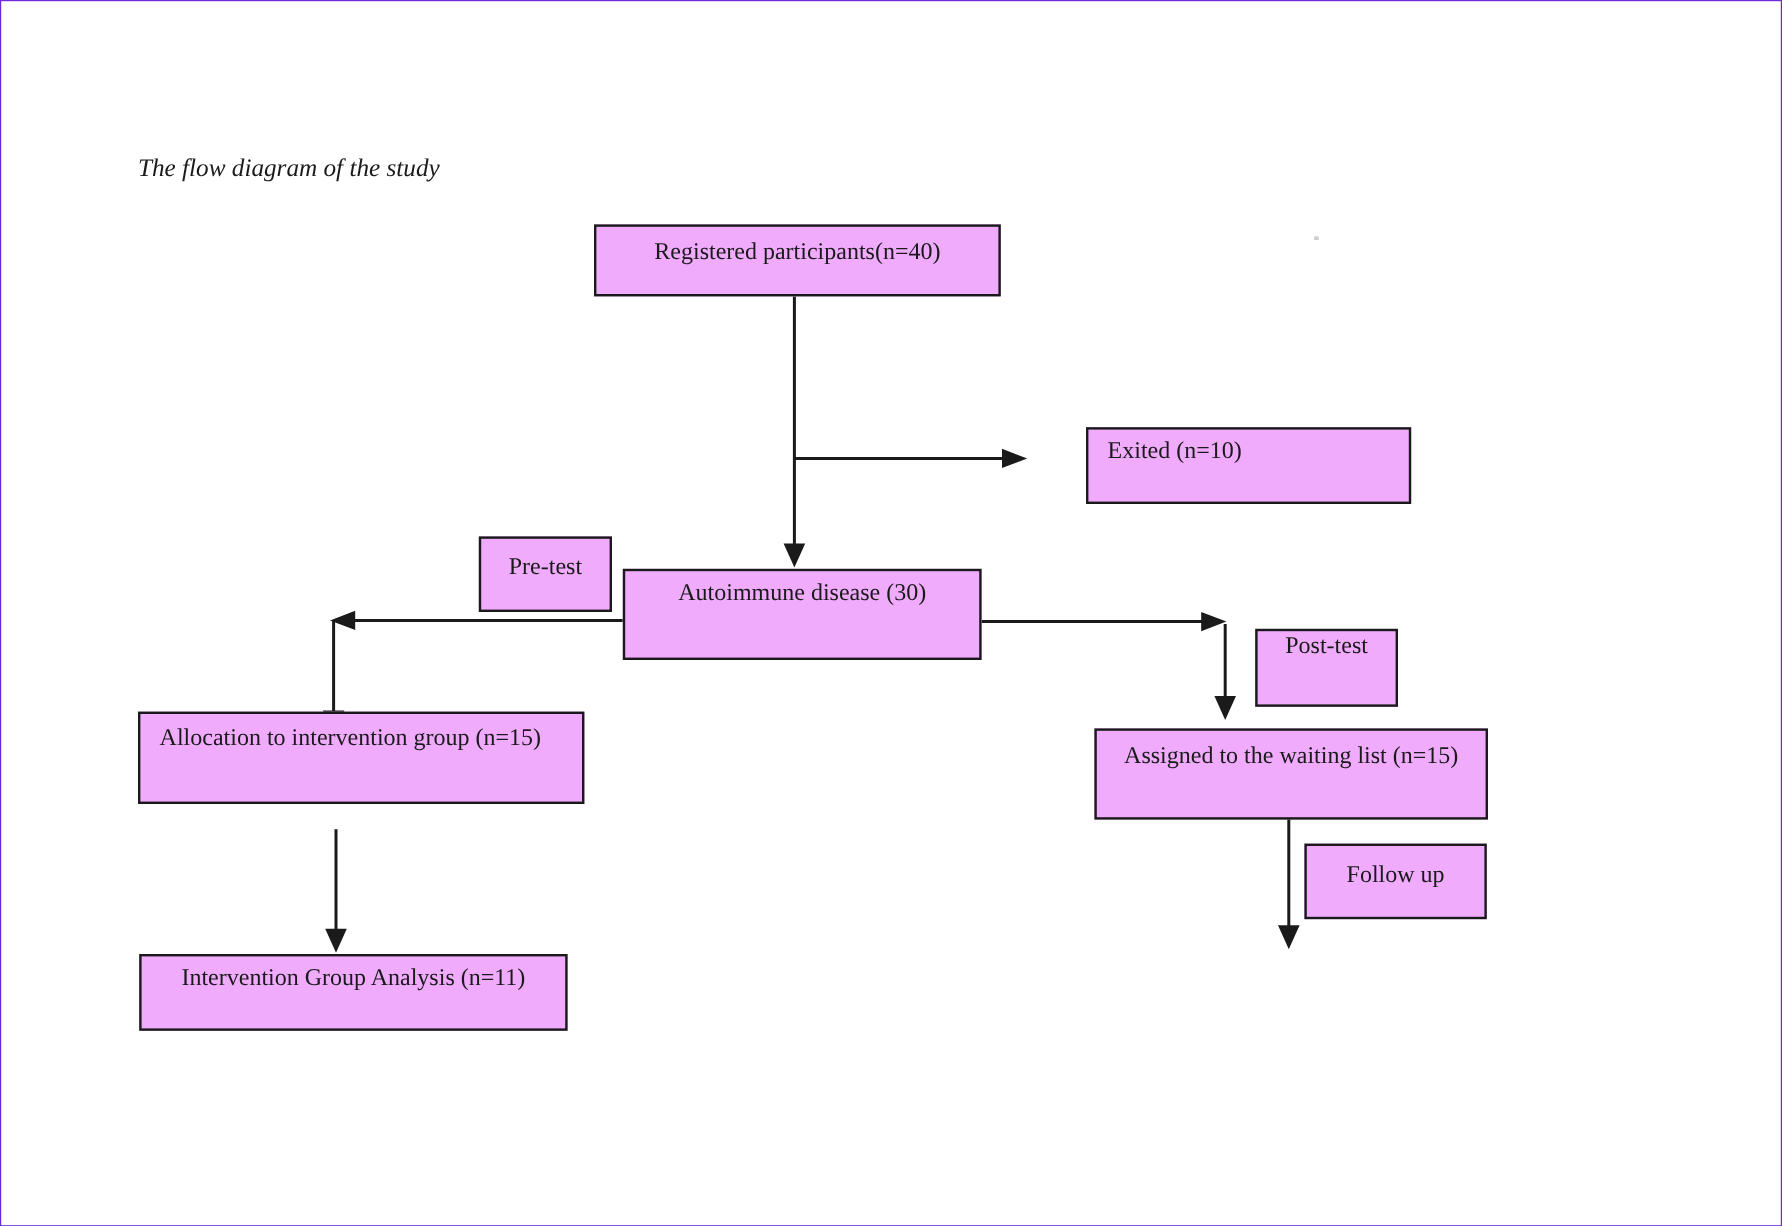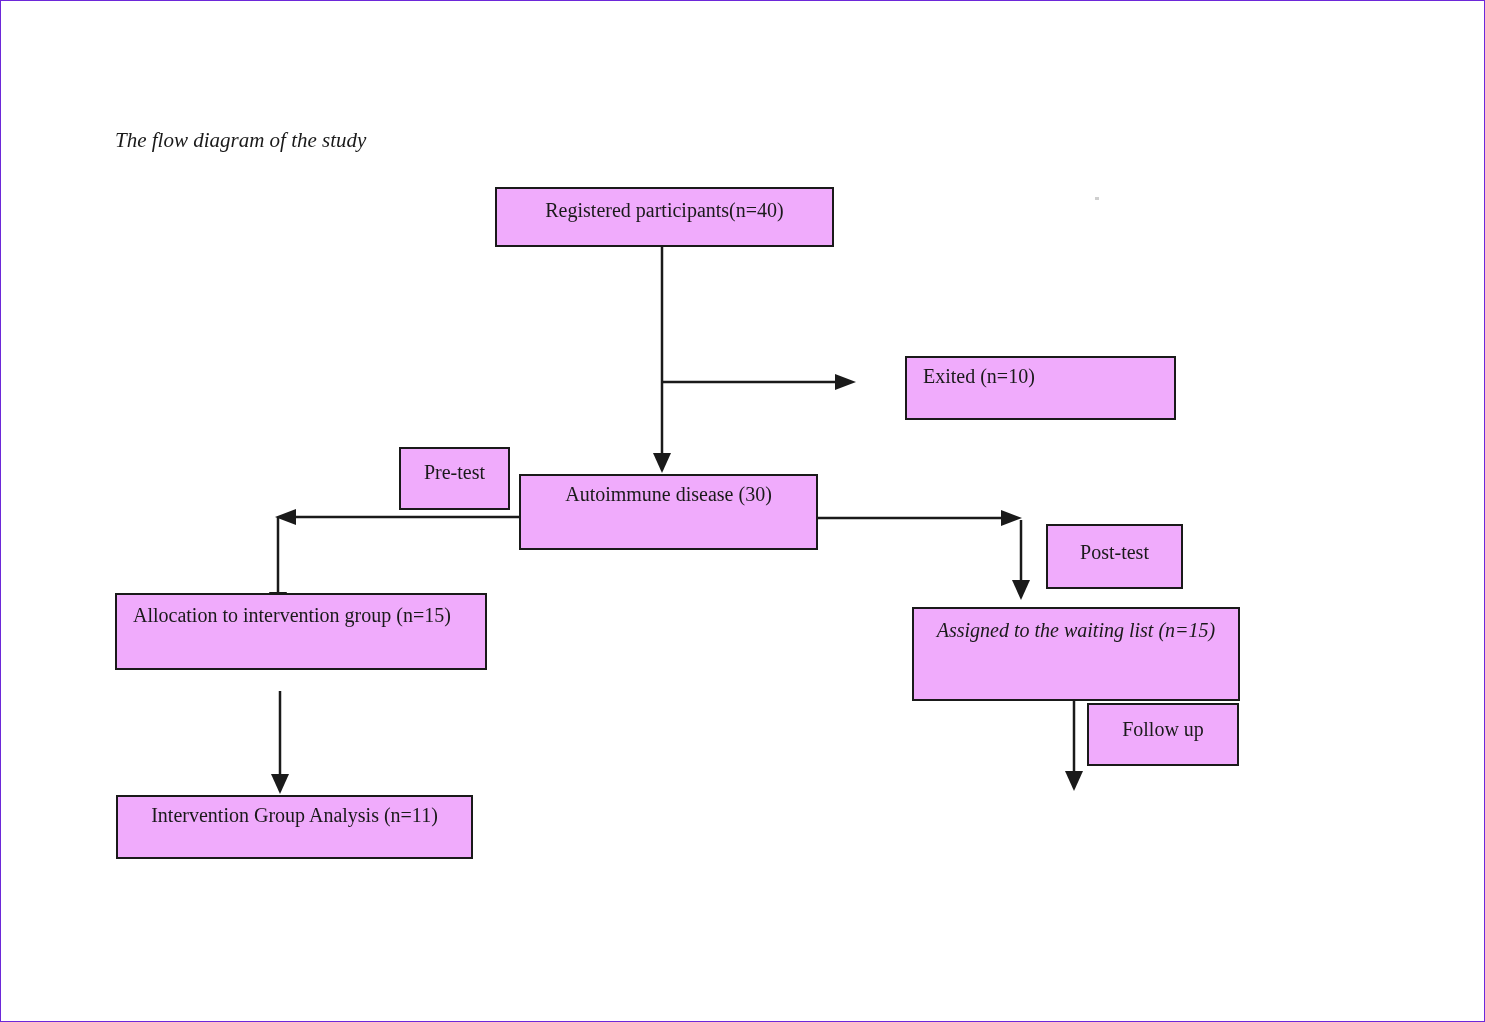--- a/index.html
+++ b/index.html
@@ -48,23 +48,23 @@
     justify-content: center;
     align-items: flex-start;
     font-size: 20px;
     line-height: 1.2;
     white-space: nowrap;
   }
   .b-registered { left: 494px; top: 186px; width: 339px; height: 60px; padding-top: 9px; }
   .b-exited     { left: 857px; top: 355px; width: 271px; height: 64px; justify-content: flex-start; padding-left: 16px; padding-top: 6px; margin-left: 47px; }
   .b-pretest    { left: 398px; top: 446px; width: 111px; height: 63px; padding-top: 11px; }
   .b-autoimmune { left: 518px; top: 473px; width: 299px; height: 76px; padding-top: 6px; }
-  .b-posttest   { left: 1045px; top: 523px; width: 137px; height: 65px; padding-top: 14px; }
+  .b-posttest   { left: 1045px; top: 523px; width: 119px; height: 65px; padding-top: 0; }
   .b-allocation { left: 114px; top: 592px; width: 372px; height: 77px; justify-content: flex-start; padding-left: 16px; padding-top: 8px; }
-  .b-waiting    { left: 911px; top: 606px; width: 328px; height: 94px; padding-top: 9px; font-style: italic; }
+  .b-waiting    { left: 911px; top: 606px; width: 328px; height: 76px; padding-top: 9px; }
   .b-followup   { left: 1086px; top: 702px; width: 152px; height: 63px; padding-top: 12px; }
   .b-ianalysis  { left: 115px; top: 794px; width: 357px; height: 64px; padding-top: 6px; }
   .b-canalysis  { left: 915px; top: 793px; width: 328px; height: 61px; padding-top: 6px; }
   .artifact-dot {
     position: absolute;
     left: 1094px;
     top: 196px;
     width: 4px;
     height: 3px;
     background: #cfcfcf;

